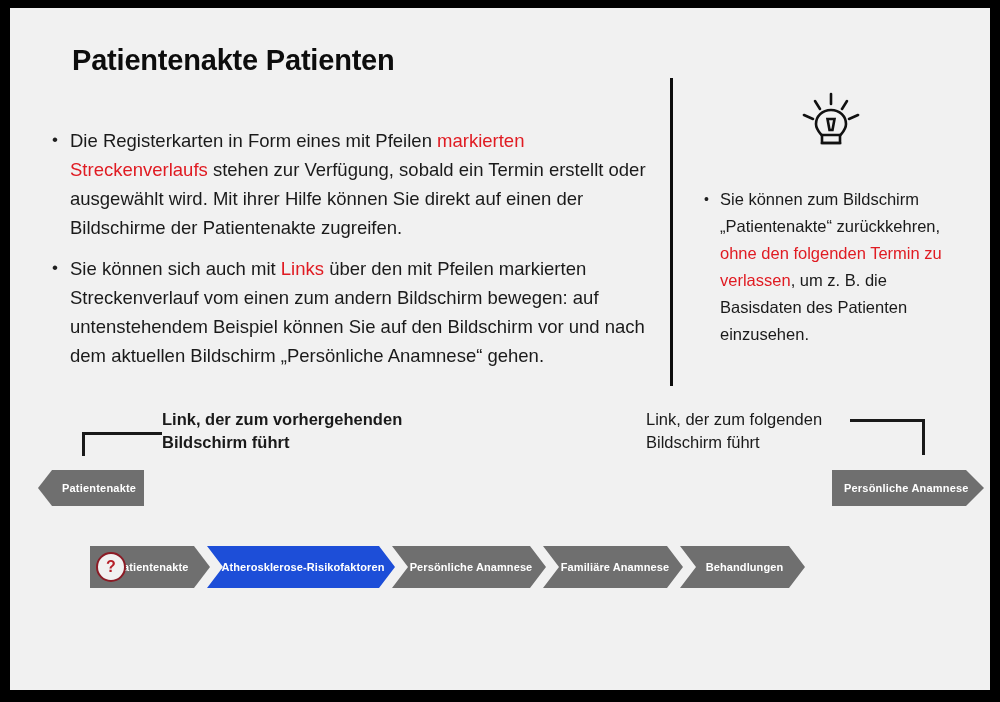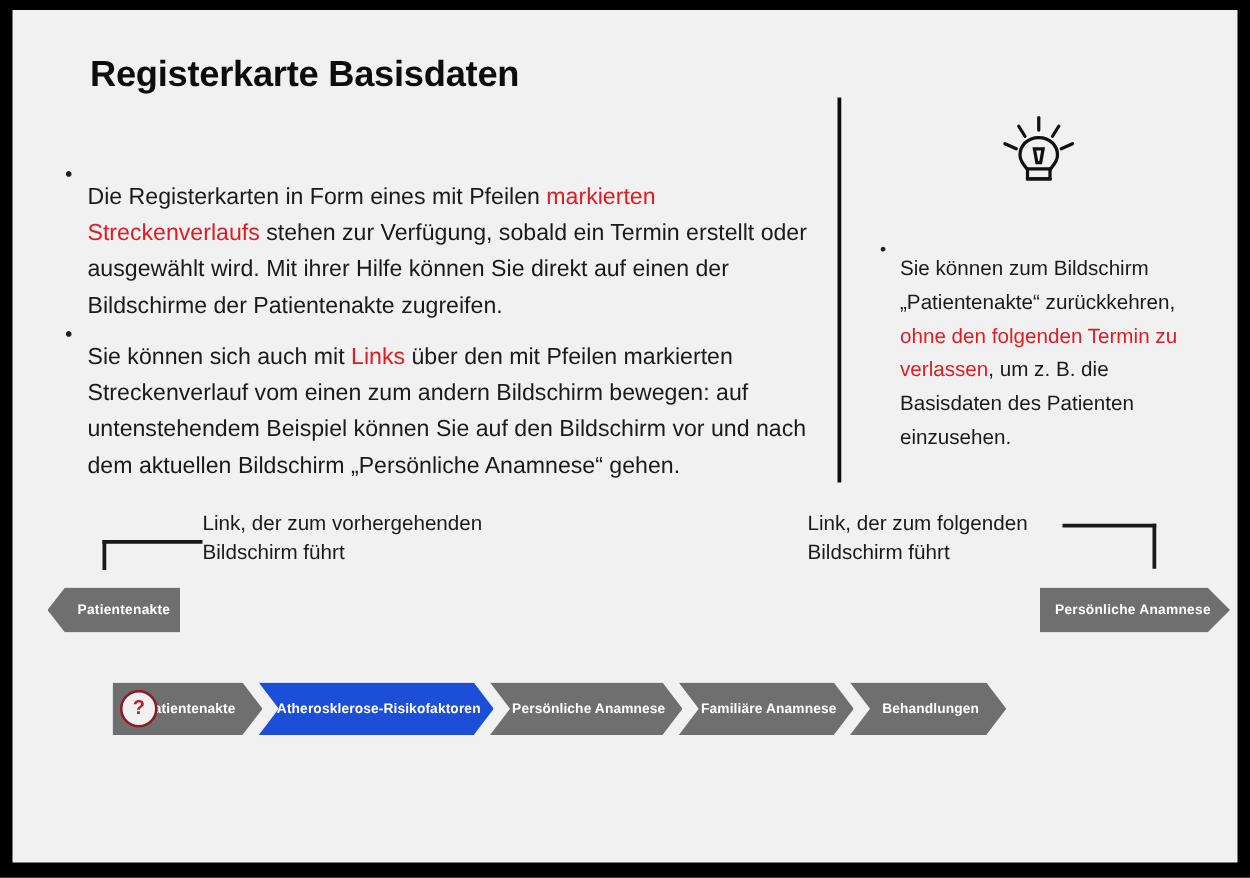--- a/index.html
+++ b/index.html
@@ -49,21 +49,20 @@
     width: 22px;
     flex: 0 0 22px;
     text-align: left;
     padding-left: 4px;
     box-sizing: border-box;
   }
   .bullet-text {
     font-size: 18.5px;
     line-height: 29px;
     color: #1a1a1a;
-    margin-top: 16px;
   }
   .red { color: #e01b22; }
 
   #bullet-1 { left: 38px; top: 118px; width: 600px; }
   #bullet-2 { left: 38px; top: 246px; width: 600px; }
 
   
   #divider {
     position: absolute;
     left: 660px;
@@ -102,21 +101,21 @@
     line-height: 27px;
   }
 
   
   .callout-text {
     position: absolute;
     font-size: 16.5px;
     line-height: 23px;
     color: #1a1a1a;
   }
-  #callout-left-text  { left: 152px; top: 400px; width: 250px; }
+  #callout-left-text  { left: 152px; top: 400px; width: 250px; font-weight: bold; }
   #callout-right-text { left: 636px; top: 400px; width: 220px; }
 
   .connector { position: absolute; background: #1a1a1a; }
   #conn-left-h  { left: 72px;  top: 424px; width: 80px; height: 3px; }
   #conn-left-v  { left: 72px;  top: 424px; width: 3px;  height: 24px; }
   #conn-right-h { left: 840px; top: 411px; width: 75px; height: 3px; }
   #conn-right-v { left: 912px; top: 411px; width: 3px;  height: 36px; }
 
   
   .link-arrow {
@@ -197,21 +196,21 @@
     justify-content: center;
     box-sizing: border-box;
     z-index: 5;
   }
 </style>
 </head>
 <body>
 
 <div id="slide">
 
-  <div id="title">Registerkarte Basisdaten</div>
+  <div id="title">Patientenakte Patienten</div>
 
   <div class="bullet-block" id="bullet-1">
     <span class="bullet-dot">•</span>
     <span class="bullet-text"><span>Die Registerkarten in Form eines mit Pfeilen </span><span class="red">markierten Streckenverlaufs</span><span> stehen zur Verfügung, sobald ein Termin erstellt oder ausgewählt wird. Mit ihrer Hilfe können Sie direkt auf einen der Bildschirme der Patientenakte zugreifen.</span></span>
   </div>
 
   <div class="bullet-block" id="bullet-2">
     <span class="bullet-dot">•</span>
     <span class="bullet-text"><span>Sie können sich auch mit </span><span class="red">Links</span><span> über den mit Pfeilen markierten Streckenverlauf vom einen zum andern Bildschirm bewegen: auf untenstehendem Beispiel können Sie auf den Bildschirm vor und nach dem aktuellen Bildschirm „Persönliche Anamnese“ gehen.</span></span>
   </div>

